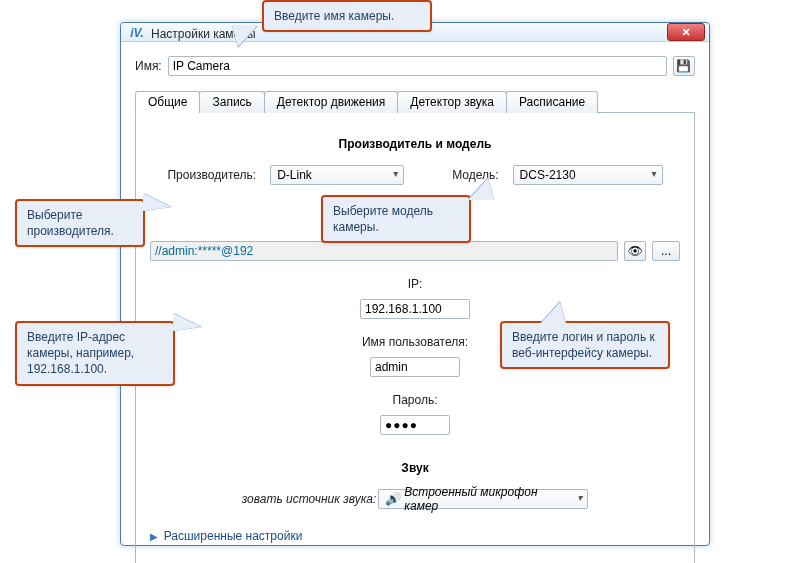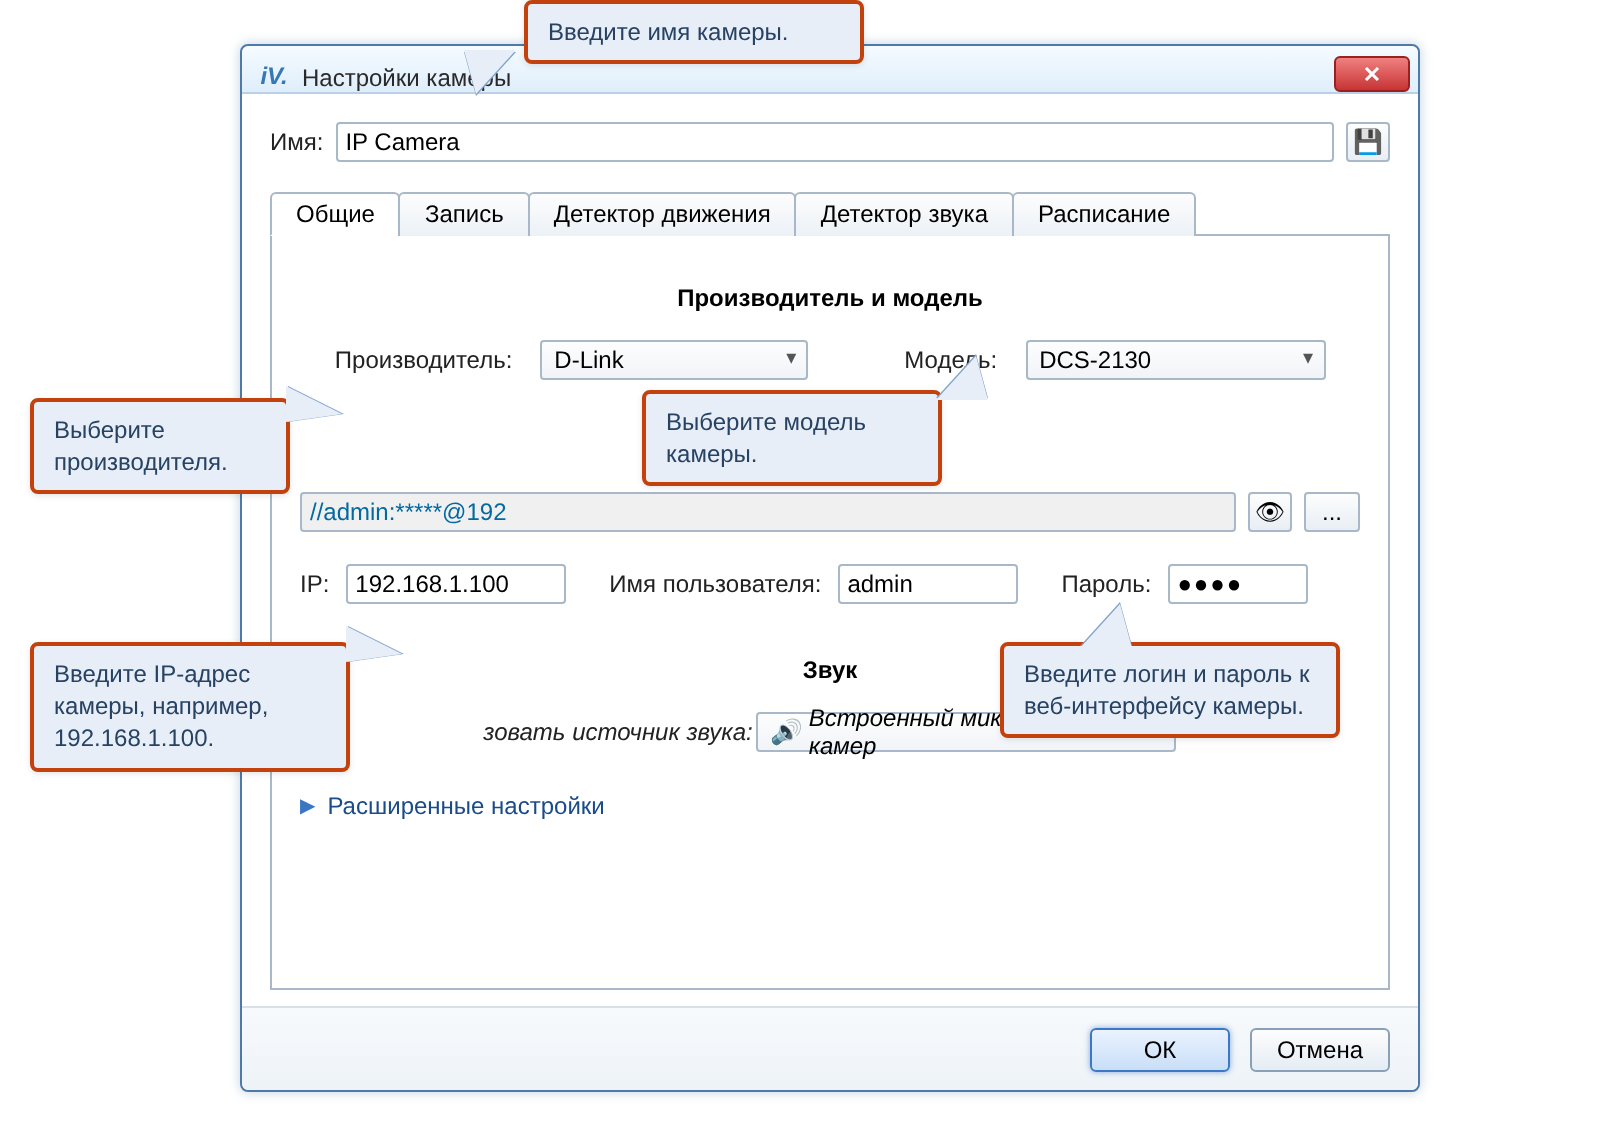--- a/index.html
+++ b/index.html
@@ -256,21 +256,21 @@
       <div class="row url-row">
         <input class="text-input" style="flex: 1 1 0%;" value="//admin:*****@192">
         <div class="icon-btn">
           <span>👁</span>
         </div>
         <div class="icon-btn" style="width:28px;">
           <span>...</span>
         </div>
       </div>
 
-      <div class="row" style="gap:8px; margin-top:6px;">
+      <div class="row" style="gap:8px; margin-top:6px;flex-direction:column;">
         <span class="label">IP:</span>
         <input class="text-input" style="width: 110px;" value="192.168.1.100">
         <span style="width:6px;"></span>
         <span class="label">Имя пользователя:</span>
         <input class="text-input" style="width: 90px;" value="admin">
         <span style="width:6px;"></span>
         <span class="label">Пароль:</span>
         <input class="text-input" style="width: 70px; letter-spacing: 1px;" value="●●●●">
       </div>
 

